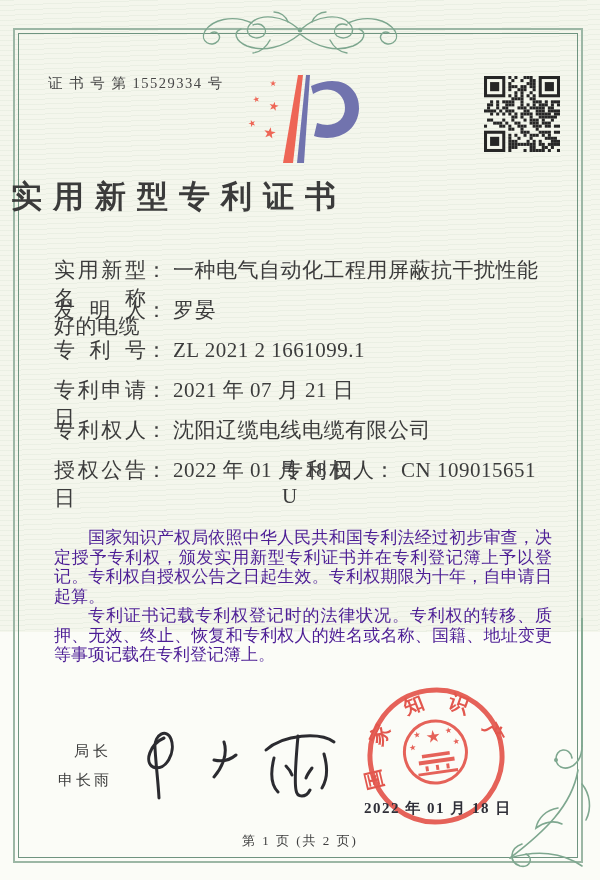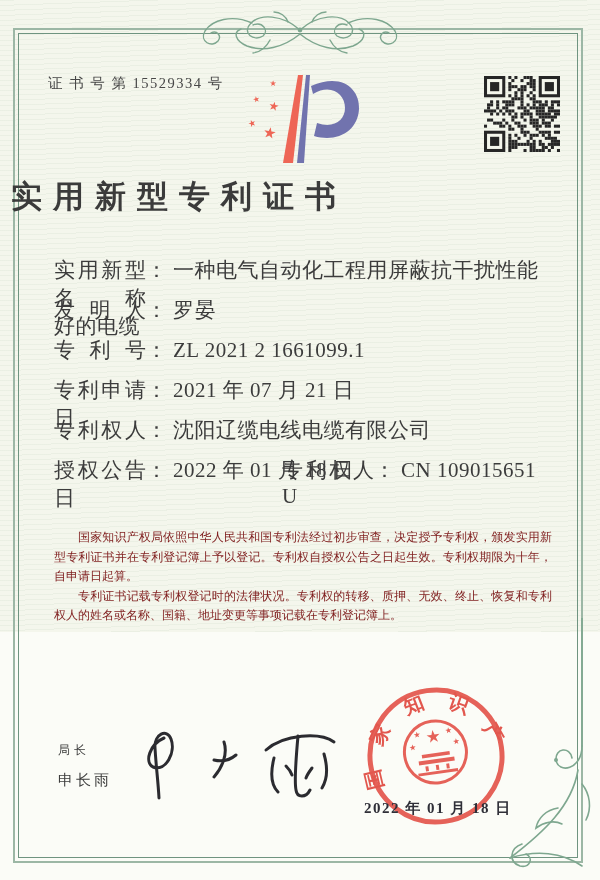--- a/index.html
+++ b/index.html
@@ -22,24 +22,24 @@
   .logo{position:absolute;left:243px;top:70px;width:120px;height:100px;}
   .qr{position:absolute;left:484px;top:76px;width:76px;height:76px;}
   .title{position:absolute;left:0;top:176px;width:100%;text-align:left;
     font-size:31px;font-weight:600;letter-spacing:11px;text-indent:11px;color:#3b3b3b;}
   .fields{position:absolute;left:54px;top:256px;width:500px;font-size:21px;}
   .field-row{position:relative;height:40px;}
   .f-label{display:inline-block;width:92px;text-align:justify;text-align-last:justify;color:#3c3c3c;vertical-align:top;}
   .f-colon{display:inline-block;margin-right:6px;}
   .f-value{letter-spacing:0.5px;color:#3c3c3c;}
   .f-second{position:absolute;left:228px;top:0;}
-  .legal{position:absolute;left:54px;top:528px;width:498px;font-size:12px;line-height:19.5px;
-    text-align:justify;color:#7f1d1d;}
+  .legal{position:absolute;left:54px;top:528px;width:498px;font-size:17px;line-height:19.5px;
+    text-align:justify;color:#4c1d95;}
   .legal p{margin:0;text-indent:2em;}
-  .director-title{position:absolute;left:58px;top:742px;font-size:12px;letter-spacing:4px;color:#3c3c3c;}
+  .director-title{position:absolute;left:74px;top:742px;font-size:15px;letter-spacing:4px;color:#3c3c3c;}
   .director-name{position:absolute;left:58px;top:771px;font-size:15px;letter-spacing:3px;color:#3c3c3c;}
   .signature{position:absolute;left:128px;top:722px;width:230px;height:85px;}
   .seal{position:absolute;left:356px;top:676px;width:160px;height:160px;transform:rotate(-8deg);opacity:0.92;}
   .seal-date{position:absolute;left:364px;top:799px;font-size:15px;font-weight:600;letter-spacing:1.5px;color:#2f2f38;z-index:5;}
   .footer{position:absolute;left:0;top:832px;width:100%;text-align:center;font-size:13px;letter-spacing:2px;color:#3f3f3f;}
 </style>
 </head>
 <body>
 
 <div class="paper">
@@ -400,14 +400,15 @@
       <rect x="62" y="83" width="36" height="4"></rect>
       <rect x="68" y="89" width="3" height="5"></rect>
       <rect x="78.5" y="89" width="3" height="5"></rect>
       <rect x="89" y="89" width="3" height="5"></rect>
       <rect x="60" y="95" width="40" height="3"></rect>
     </g>
   </svg>
 
   <div class="seal-date">2022 年 01 月 18 日</div>
 
+  <div class="footer">第 1 页 (共 2 页)</div>
 
 </div>
 
 </body></html>

